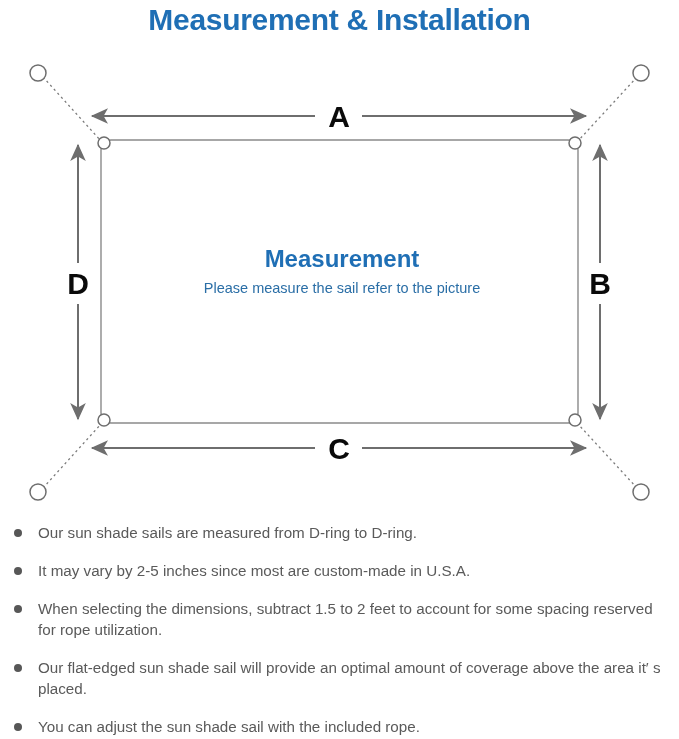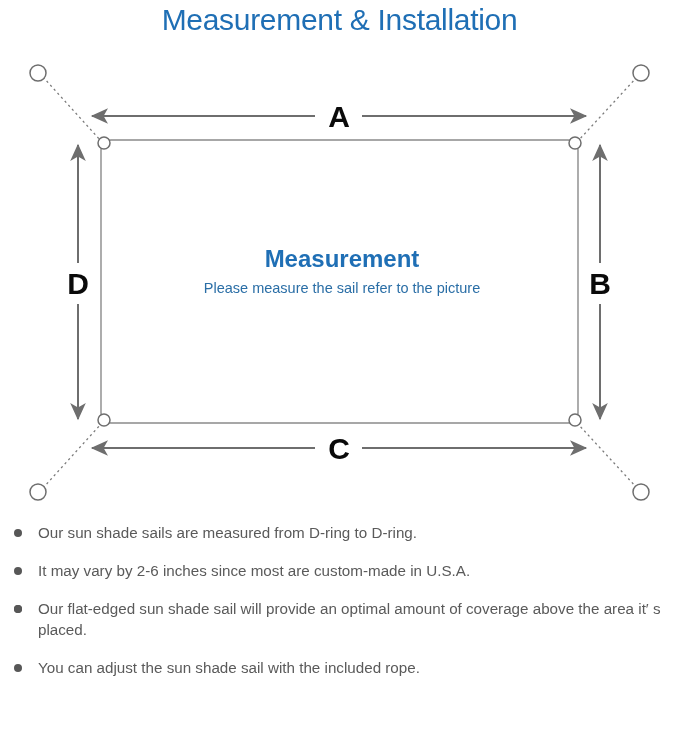--- a/index.html
+++ b/index.html
@@ -16,21 +16,21 @@
     -webkit-font-smoothing: antialiased;
   }
 
   #page-title {
     position: absolute;
     top: 0px;
     left: 0;
     width: 679px;
     text-align: center;
     font-size: 30px;
-    font-weight: normal;
+    font-weight: bold;
     color: #1f6fb5;
     letter-spacing: -0.3px;
     line-height: 40px;
   }
 
   #diagram {
     position: absolute;
     top: 48px;
     left: 0;
     width: 679px;
@@ -151,24 +151,25 @@
   </svg>
 </div>
 
 <ul id="notes">
   <li>
     <span class="bullet"></span>
     <span>Our sun shade sails are measured from D-ring to D-ring.</span>
   </li>
   <li>
     <span class="bullet"></span>
-    <span>It may vary by 2-6 inches since most are custom-made in U.S.A.</span>
+    <span>It may vary by 2-5 inches since most are custom-made in U.S.A.</span>
   </li>
   <li>
     <span class="bullet"></span>
+    <span>When selecting the dimensions, subtract 1.5 to 2 feet to account for some spacing reserved for rope utilization.</span>
   </li>
   <li>
     <span class="bullet"></span>
     <span>Our flat-edged sun shade sail will provide an optimal amount of coverage above the area it′ s placed.</span>
   </li>
   <li>
     <span class="bullet"></span>
     <span>You can adjust the sun shade sail with the included rope.</span>
   </li>
 </ul>

